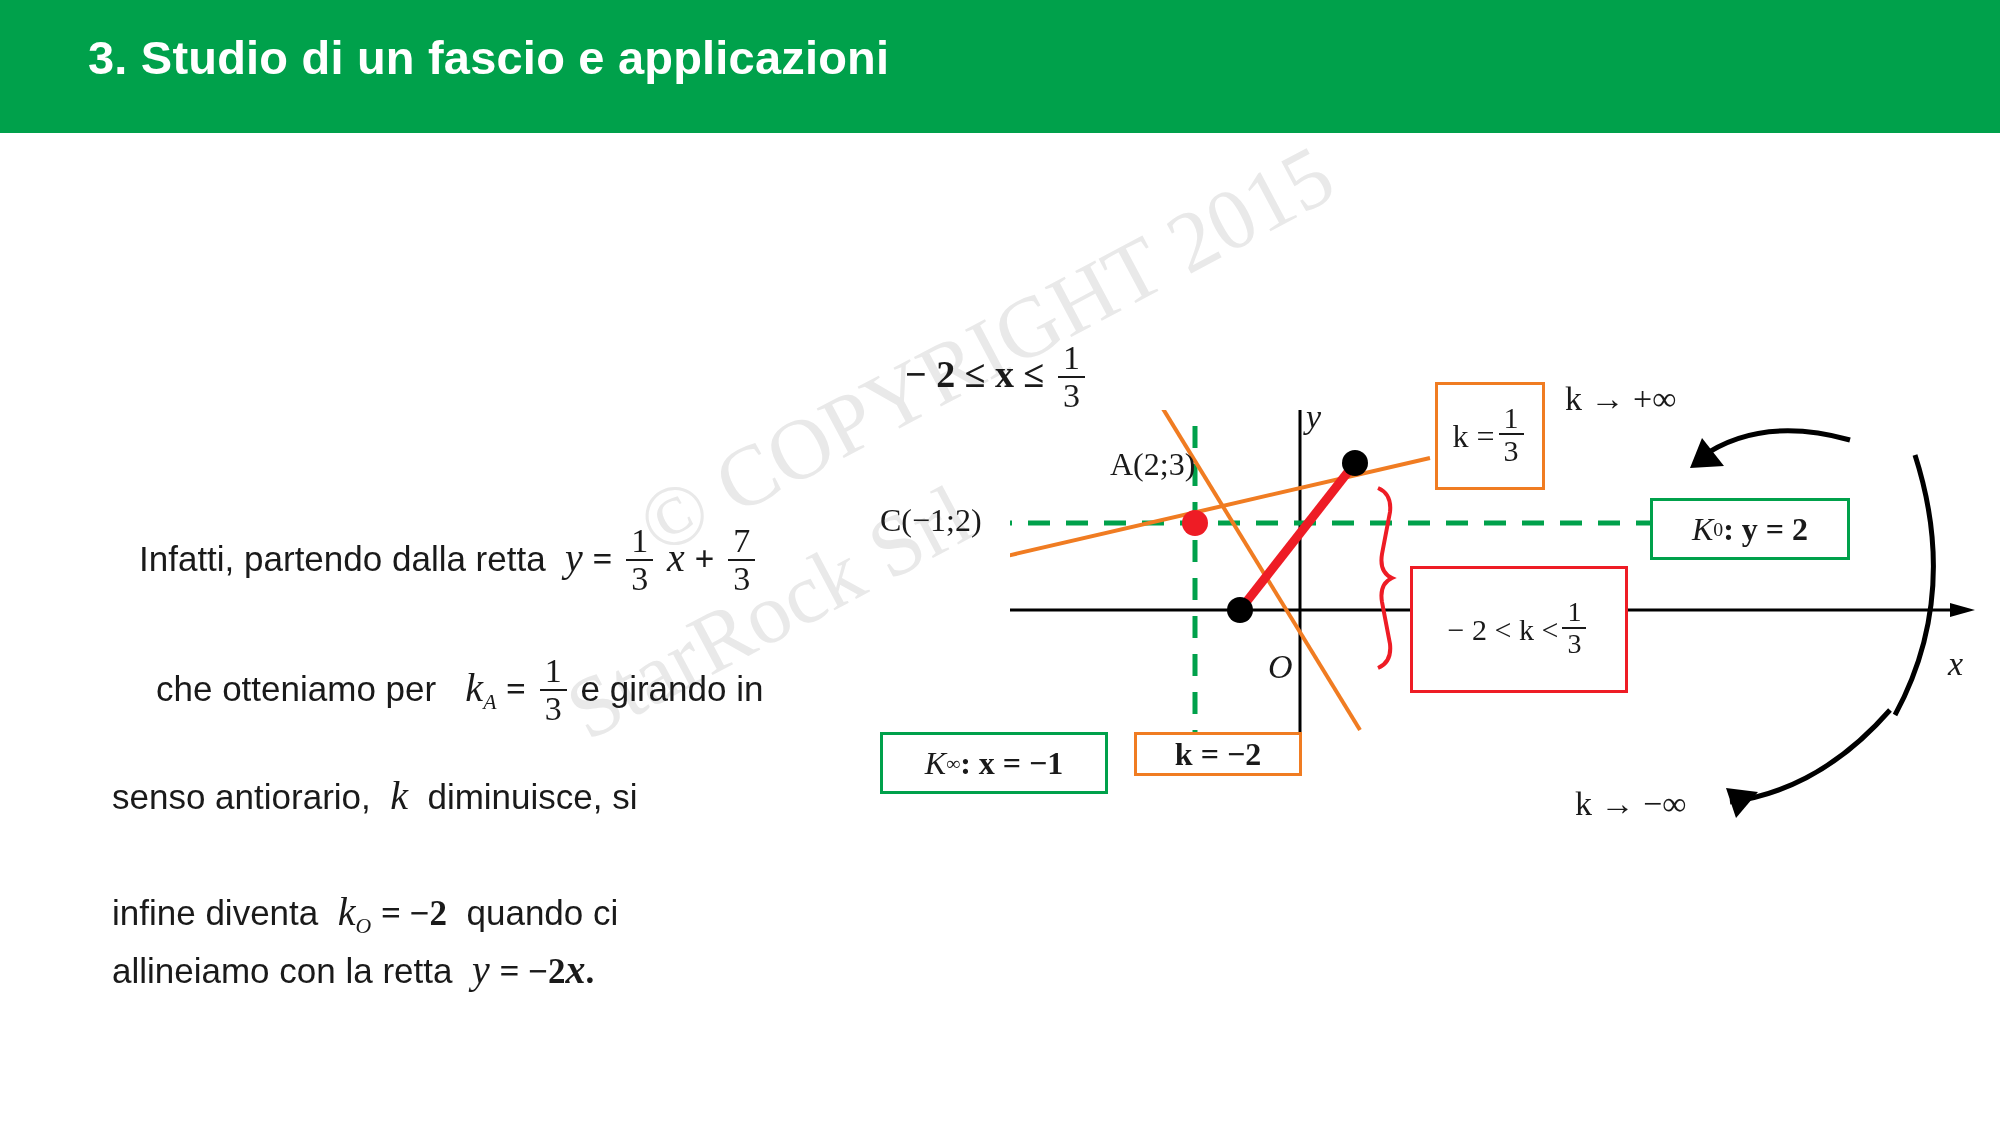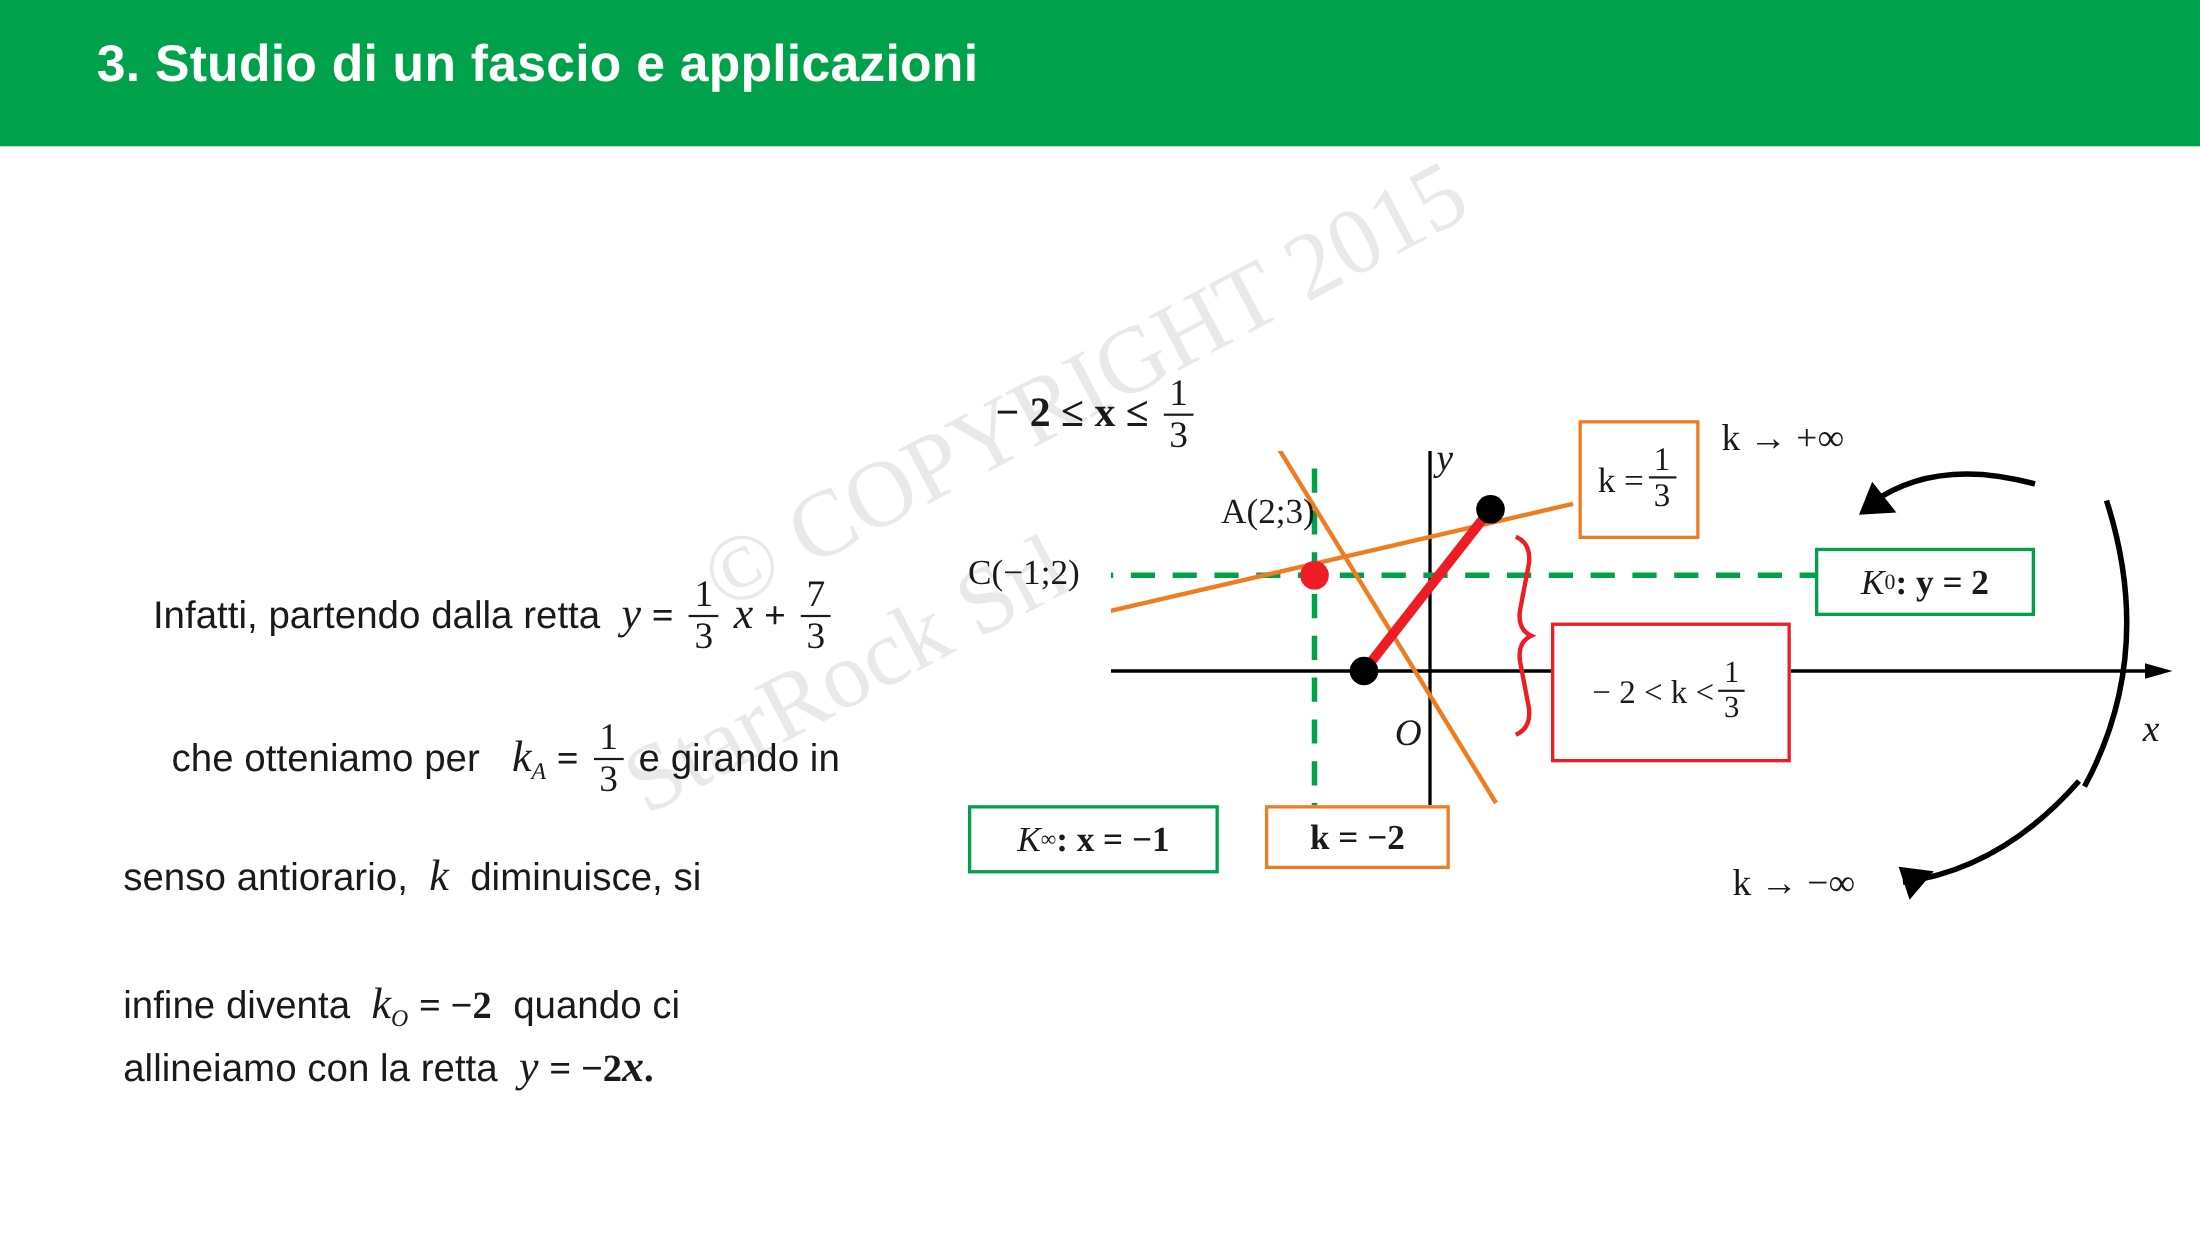--- a/index.html
+++ b/index.html
@@ -244,18 +244,18 @@
         <span class="den">3</span>
       </span>
     </div>
 
     <div class="box green" style="left:-130px; top:322px; width:228px; height:62px; font-size:32px;">
       <span class="mi">K</span>
         <span class="subr">∞</span>
         <span class="mr"> : x = −1</span>
     </div>
 
-    <div class="box" style="left:140px; top:322px; width:168px; height:58px; font-size:32px;">
+    <div class="box" style="left:124px; top:322px; width:168px; height:44px; font-size:32px;">
       <span class="mr">k = −2</span>
     </div>
 
   </div>
 </div>
 
 </body></html>

